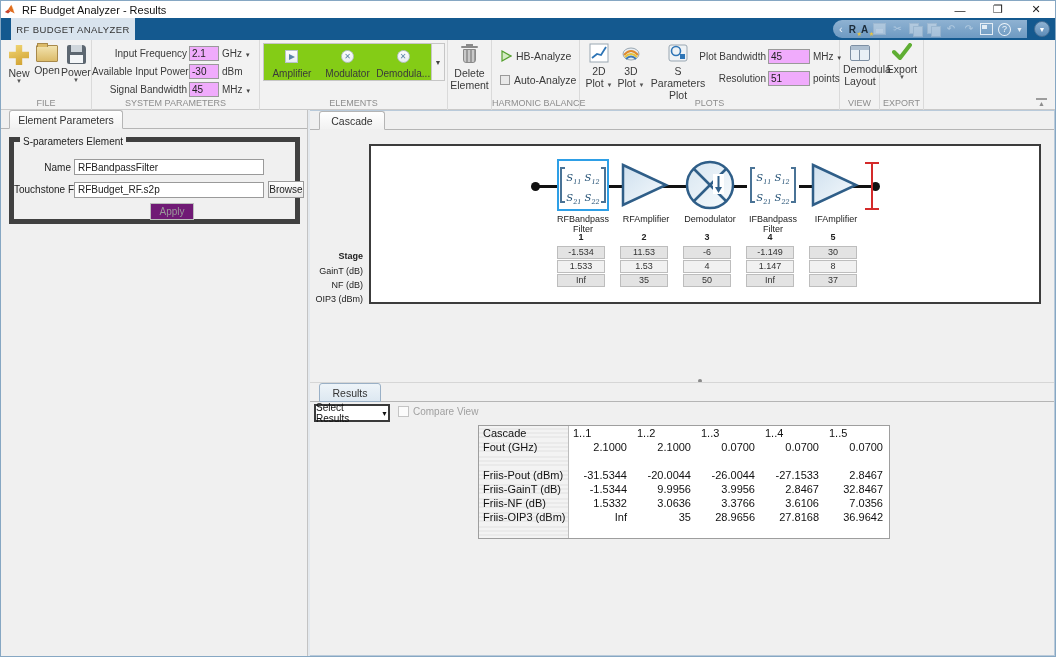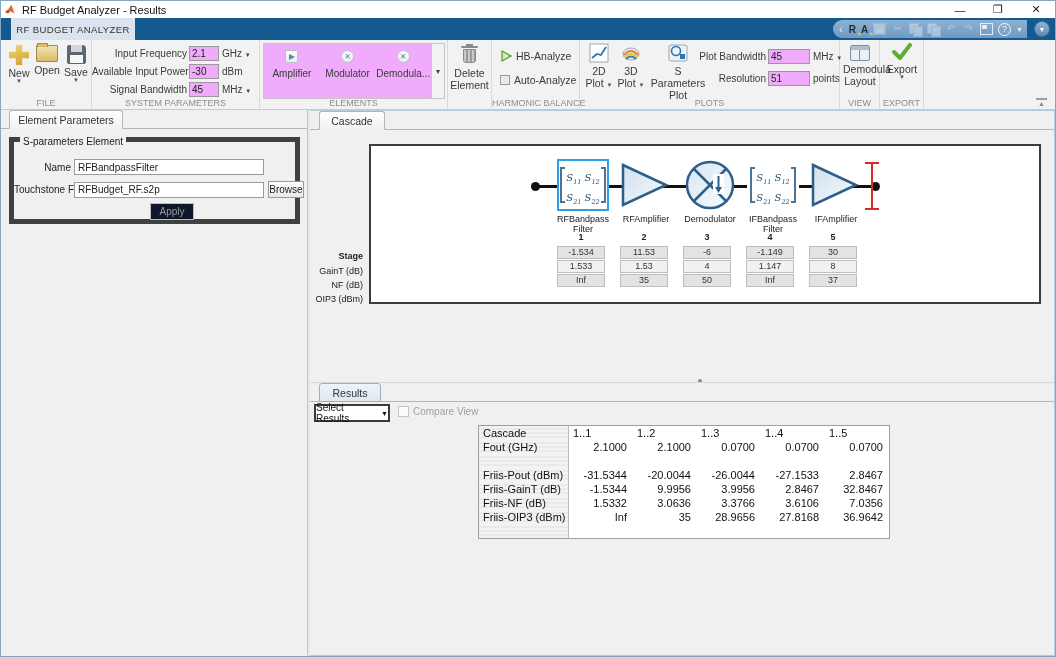--- a/index.html
+++ b/index.html
@@ -58,21 +58,21 @@
   .ic-save { width:19px; height:19px; background:#5d6771; border-radius:2px 4px 2px 2px; position:relative; }
   .ic-save:before { content:""; position:absolute; left:4px; top:0; width:11px; height:7px; background:#cfd6dc; }
   .ic-save:after { content:""; position:absolute; left:3px; bottom:1px; width:13px; height:8px; background:#f4f6f8; }
   
   .sys-row { position:absolute; left:0; height:16px; display:flex; align-items:center; width:100%; }
   .sys-label { width:95px; text-align:right; font-size:10px; color:#3a3a3a; white-space:nowrap; }
   .rib-input { margin-left:2px; width:30px; height:15px; border:1px solid #9a9a9a; background:#f0abfc; font-size:10px; padding:0 2px; font-family:inherit; color:#222; }
   .unit-dd { margin-left:3px; font-size:10px; color:#3a3a3a; white-space:nowrap; }
   .unit-dd .dc { font-size:6px; color:#444; }
   
-  .gallery { position:absolute; left:3px; top:3px; width:182px; height:56px; background:#f0abfc; border:1px solid #c6c6c6; display:flex; }
+  .gallery { position:absolute; left:3px; top:3px; width:182px; height:38px; background:#84cc16; border:1px solid #c6c6c6; display:flex; }
   .gal-item { width:56px; text-align:center; padding-top:6px; font-size:10px; color:#3a3a3a; }
   .gal-ico { width:13px; height:13px; margin:0 auto 5px; border:1px solid #b9c3cc; background:linear-gradient(#fdfdfd,#e8edf1); position:relative; }
   .gal-tri:after { content:""; position:absolute; left:3px; top:3px; border-left:6px solid #5b86a8; border-top:3.5px solid transparent; border-bottom:3.5px solid transparent; }
   .gal-mix { border-radius:50%; }
   .gal-mix:after { content:"✕"; position:absolute; left:0; top:0; width:11px; height:11px; font-size:8px; line-height:11px; text-align:center; color:#5b86a8; }
   .gal-arrow { width:13px; border-left:1px solid #c6c6c6; background:#f3f3f3; display:flex; align-items:center; justify-content:center; font-size:7px; color:#444; }
   
   .ic-trash { width:17px; height:19px; position:relative; margin:0 auto; }
   .ic-trash .lid { position:absolute; left:0; top:1px; width:17px; height:2px; background:#8a8a8a; border-radius:1px; }
   .ic-trash .lid:before { content:""; position:absolute; left:5px; top:-2px; width:7px; height:2px; background:#8a8a8a; }
@@ -102,21 +102,21 @@
   .tab-row { position:relative; height:19px; border-bottom:1px solid #b5b5b5; }
   .doc-tab { position:absolute; top:0; height:19px; background:linear-gradient(#ffffff,#f2f2f2); border:1px solid #b5b5b5; border-bottom:1px solid #f0f0f0; border-radius:3px 3px 0 0; font-size:10.5px; color:#333; display:flex; align-items:center; justify-content:center; z-index:2; }
 
   
   .sgroup { position:absolute; left:8px; top:27px; width:291px; height:87px; border:5px solid #404040; }
   .sgroup-title { position:absolute; left:6px; top:-6px; background:#f0f0f0; padding:0 3px; font-size:10px; color:#222; }
   .frow { position:absolute; display:flex; align-items:center; }
   .flabel { text-align:right; font-size:10px; color:#222; white-space:nowrap; }
   .ftext { height:16px; border:1px solid #9a9a9a; background:#fff; font-size:10px; padding:0 3px; font-family:inherit; color:#222; }
   .btn { height:17px; border:1px solid #9a9a9a; background:linear-gradient(#fdfdfd,#e9e9e9); font-size:10px; color:#222; display:flex; align-items:center; justify-content:center; }
-  .btn.disabled { background:#0f172a; color:#9a9a9a; border-color:#bdbdbd; }
+  .btn.disabled { background:#701a75; color:#9a9a9a; border-color:#bdbdbd; }
 
   
   .casc-frame { position:absolute; left:59px; top:33px; width:672px; height:160px; background:#fff; border:2px solid #3c3c3c; }
   .wire { position:absolute; top:39px; left:164px; width:344px; height:3px; background:#111; }
   .node-dot { position:absolute; width:9px; height:9px; border-radius:50%; background:#111; }
   .celem { position:absolute; }
   .smx-box { width:52px; height:52px; background:#fff; border:2px solid transparent; display:flex; align-items:center; justify-content:center; }
   .smx-box.selected { border-color:#2e9fe6; }
   .smx { display:flex; align-items:stretch; height:36px; }
   .smx .br { width:5px; border:2px solid #4a7396; }
@@ -197,21 +197,21 @@
         <div class="bicon ic-new"></div>
         <div>New</div>
         <div class="caret">▼</div>
       </div>
       <div class="big-btn" style="left:31px;">
         <div class="bicon ic-open"></div>
         <div>Open</div>
       </div>
       <div class="big-btn" style="left:60px;">
         <div class="bicon ic-save"></div>
-        <div>Save</div>
+        <div>Power</div>
         <div class="caret">▼</div>
       </div>
       <div class="rsec-label">FILE</div>
     </div>
 
     <div class="rsec sec-sys">
       <div class="sys-row" style="top:5px;">
         <span class="sys-label">Input Frequency</span>
         <input class="rib-input" value="2.1" style="">
         <span class="unit-dd"><span>GHz</span> <span class="dc">▼</span></span>

